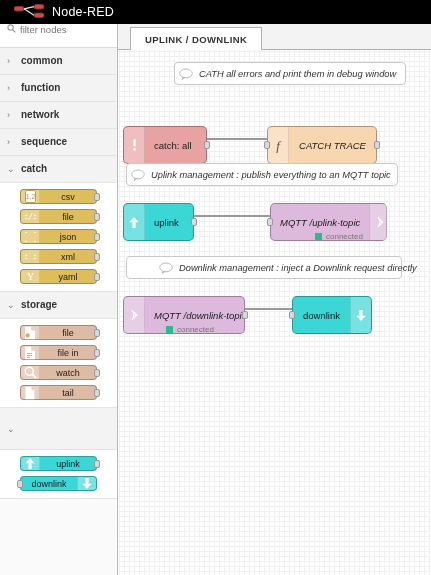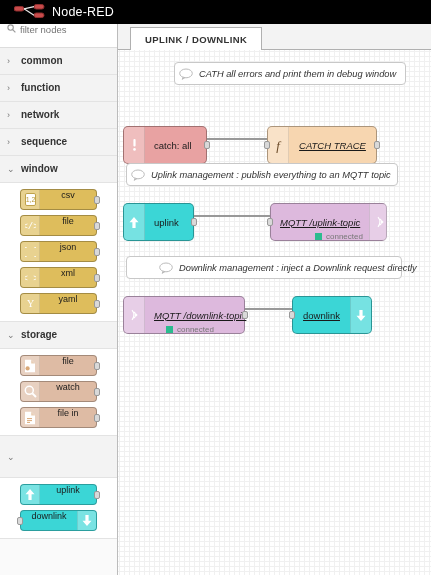--- a/index.html
+++ b/index.html
@@ -43,23 +43,23 @@
   .cat-header.multiline{ height:42px; align-items:center; }
   .cat-header .chev{
     display:inline-block; width:9px; font-size:9px; color:#777;
     margin-right:5px; font-weight:normal; flex:0 0 auto;
   }
   .cat-label{ line-height:1.15; }
   .cat-body{ background:#fff; padding:6px 0 7px 0; border-bottom:1px solid #e3e3e3; }
 
   
   .pnode{
-    position:relative; width:77px; height:21px; margin:0 auto 5px auto;
+    position:relative; width:77px; height:15px; margin:0 auto 5px auto;
     border-radius:4px; border:1px solid rgba(0,0,0,.26);
-    display:flex; align-items:flex-start; overflow:visible;
+    display:flex; align-items:center; overflow:visible;
   }
   .pnode:last-child{ margin-bottom:0; }
   .pnode .icon-box{
     width:19px; height:100%; display:flex; align-items:center; justify-content:center;
     background:rgba(255,255,255,.32); border-right:1px solid rgba(0,0,0,.09);
     border-radius:3px 0 0 3px; flex:0 0 auto;
   }
   .pnode .icon-box.right{
     border-right:none; border-left:1px solid rgba(0,0,0,.09);
     border-radius:0 3px 3px 0;
@@ -113,21 +113,21 @@
   .fnode .ic{
     width:21px; height:100%; display:flex; align-items:center; justify-content:center;
     background:rgba(255,255,255,.30); flex:0 0 auto;
   }
   .fnode .ic.l{ border-right:1px solid rgba(0,0,0,.10); border-radius:4px 0 0 4px; }
   .fnode .ic.r{ border-left:1px solid rgba(0,0,0,.10); border-radius:0 4px 4px 0; }
   .fnode .nlabel{
     flex:1; padding:0 9px; font-size:9.5px; color:#1a1a1a; white-space:nowrap;
   }
   .fnode .nlabel.ital{ font-style:italic; }
-  .fnode .nlabel.ctr{ text-align:center;text-decoration:underline; }
+  .fnode .nlabel.ctr{ text-align:center; }
 
   .comment{
     position:absolute; height:23px; border:1px solid #c8c8c8; border-radius:4px;
     background:#fff; display:flex; align-items:center; padding-left:4px;
   }
   .comment .ctext{
     font-size:9.3px; font-style:italic; color:#333; margin-left:6px; white-space:nowrap;
   }
 
   .status{
@@ -179,21 +179,21 @@
         <div class="cat-header">
           <span class="chev">›</span>
           <span class="cat-label">network</span>
         </div>
         <div class="cat-header">
           <span class="chev">›</span>
           <span class="cat-label">sequence</span>
         </div>
         <div class="cat-header">
           <span class="chev">⌄</span>
-          <span class="cat-label">window</span>
+          <span class="cat-label">catch</span>
         </div>
         <div class="cat-body">
           <div class="pnode" style="background: rgb(222, 189, 92);">
             <span class="icon-box">
               <svg width="11" height="13" viewBox="0 0 11 13">
                 <rect x="0.5" y="0.5" width="10" height="12" rx="1.4" fill="#fff" stroke="#b99a3c" stroke-width="0.9"></rect>
                 <text x="5.5" y="9" font-size="7" text-anchor="middle" font-family="Liberation Sans, sans-serif" fill="#b99a3c">1,2</text>
               </svg>
             </span>
             <span class="plabel">csv</span>
@@ -247,37 +247,47 @@
                 <path d="M1 0.7 h6.2 L11 4.4 V13.3 H1 Z" fill="#fff"></path>
                 <path d="M7.2 0.7 V4.4 H11" fill="#e8cdb4"></path>
                 <circle cx="3.6" cy="9.4" r="2.1" fill="#d9a878"></circle>
               </svg>
             </span>
             <span class="plabel">file</span>
             <span class="port out"></span>
           </div>
           <div class="pnode" style="background: rgb(222, 187, 164);">
             <span class="icon-box">
-              <svg width="13" height="13" viewBox="0 0 13 13">
-                <circle cx="5.3" cy="5.3" r="4" fill="none" stroke="#fff" stroke-width="1.5"></circle>
-                <line x1="8.4" y1="8.4" x2="12" y2="12" stroke="#fff" stroke-width="2"></line>
-              </svg>
-            </span>
-            <span class="plabel">watch</span>
-            <span class="port out"></span>
-          </div>
-          <div class="pnode" style="background: rgb(222, 187, 164);">
-            <span class="icon-box">
               <svg width="12" height="14" viewBox="0 0 12 14">
                 <path d="M1 0.7 h6.2 L11 4.4 V13.3 H1 Z" fill="#fff"></path>
                 <path d="M7.2 0.7 V4.4 H11" fill="#e8cdb4"></path>
                 <path d="M3 7.6 h5 M3 9.6 h5 M3 11.4 h3" stroke="#d9a878" stroke-width="1"></path>
               </svg>
             </span>
             <span class="plabel">file in</span>
+            <span class="port out"></span>
+          </div>
+          <div class="pnode" style="background: rgb(222, 187, 164);">
+            <span class="icon-box">
+              <svg width="13" height="13" viewBox="0 0 13 13">
+                <circle cx="5.3" cy="5.3" r="4" fill="none" stroke="#fff" stroke-width="1.5"></circle>
+                <line x1="8.4" y1="8.4" x2="12" y2="12" stroke="#fff" stroke-width="2"></line>
+              </svg>
+            </span>
+            <span class="plabel">watch</span>
+            <span class="port out"></span>
+          </div>
+          <div class="pnode" style="background: rgb(222, 187, 164);">
+            <span class="icon-box">
+              <svg width="12" height="14" viewBox="0 0 12 14">
+                <path d="M1.5 0.7 h6 L10.5 4 V13.3 H1.5 Z" fill="#fff"></path>
+                <path d="M7.5 0.7 V4 H10.5" fill="#e8cdb4"></path>
+              </svg>
+            </span>
+            <span class="plabel">tail</span>
             <span class="port out"></span>
           </div>
         </div>
         <div class="cat-header multiline">
           <span class="chev">⌄</span>
         </div>
         <div class="cat-body">
           <div class="pnode" style="background: rgb(59, 214, 214);">
             <span class="icon-box">
               <svg width="12" height="13" viewBox="0 0 12 13">

